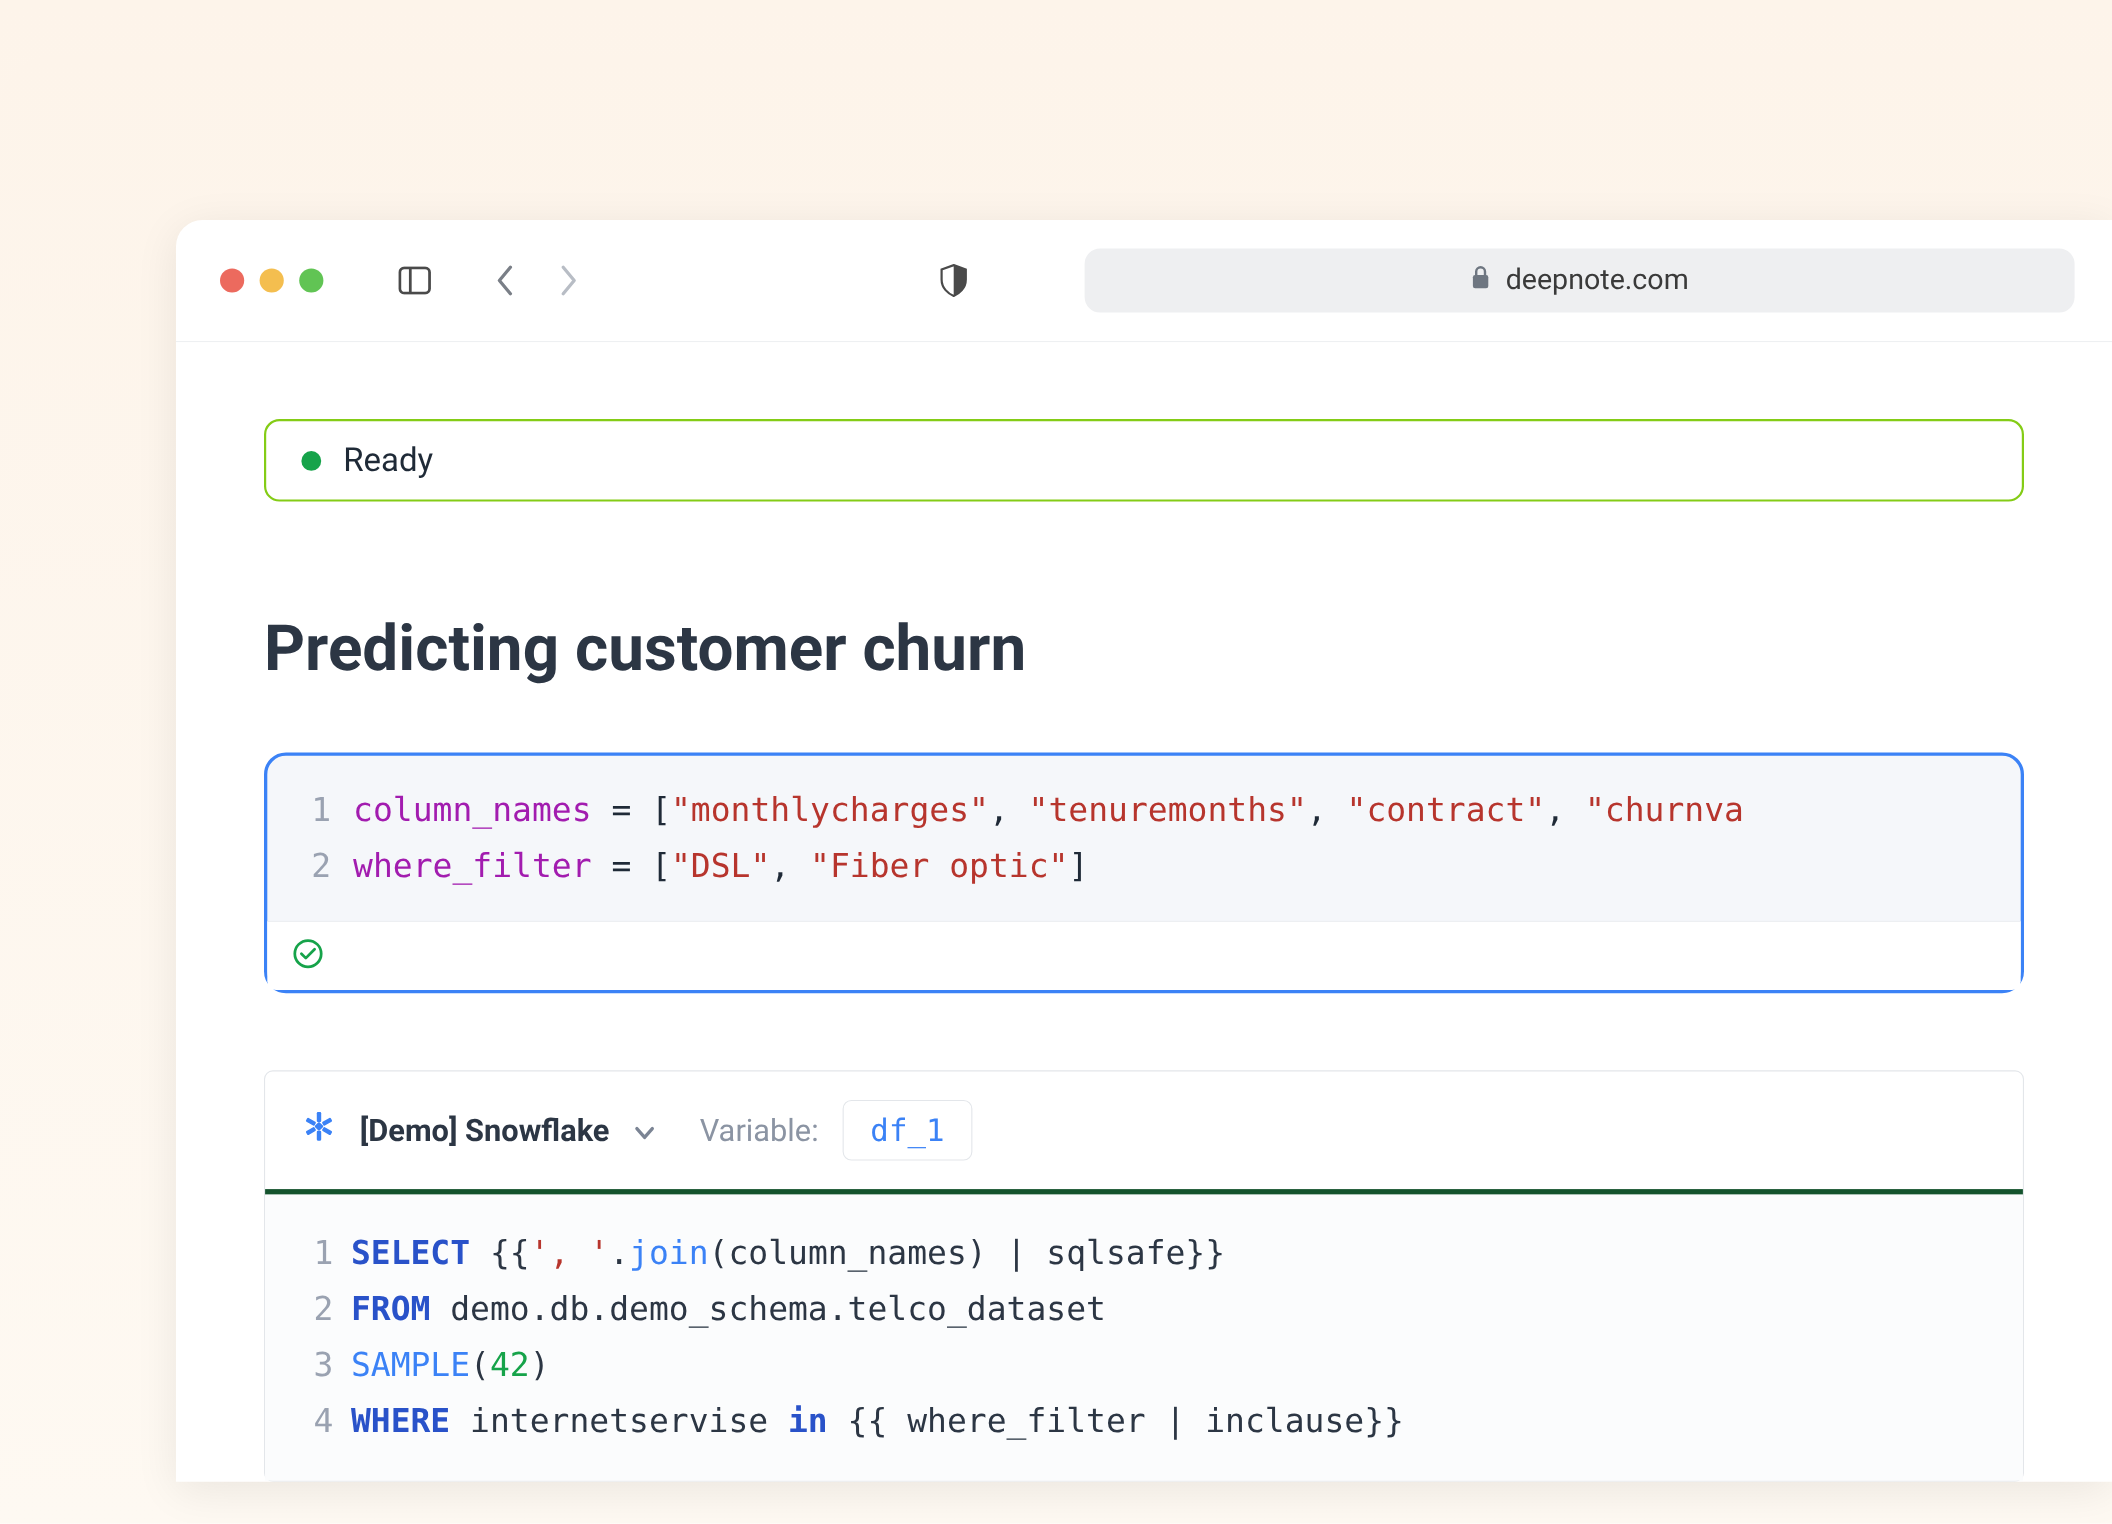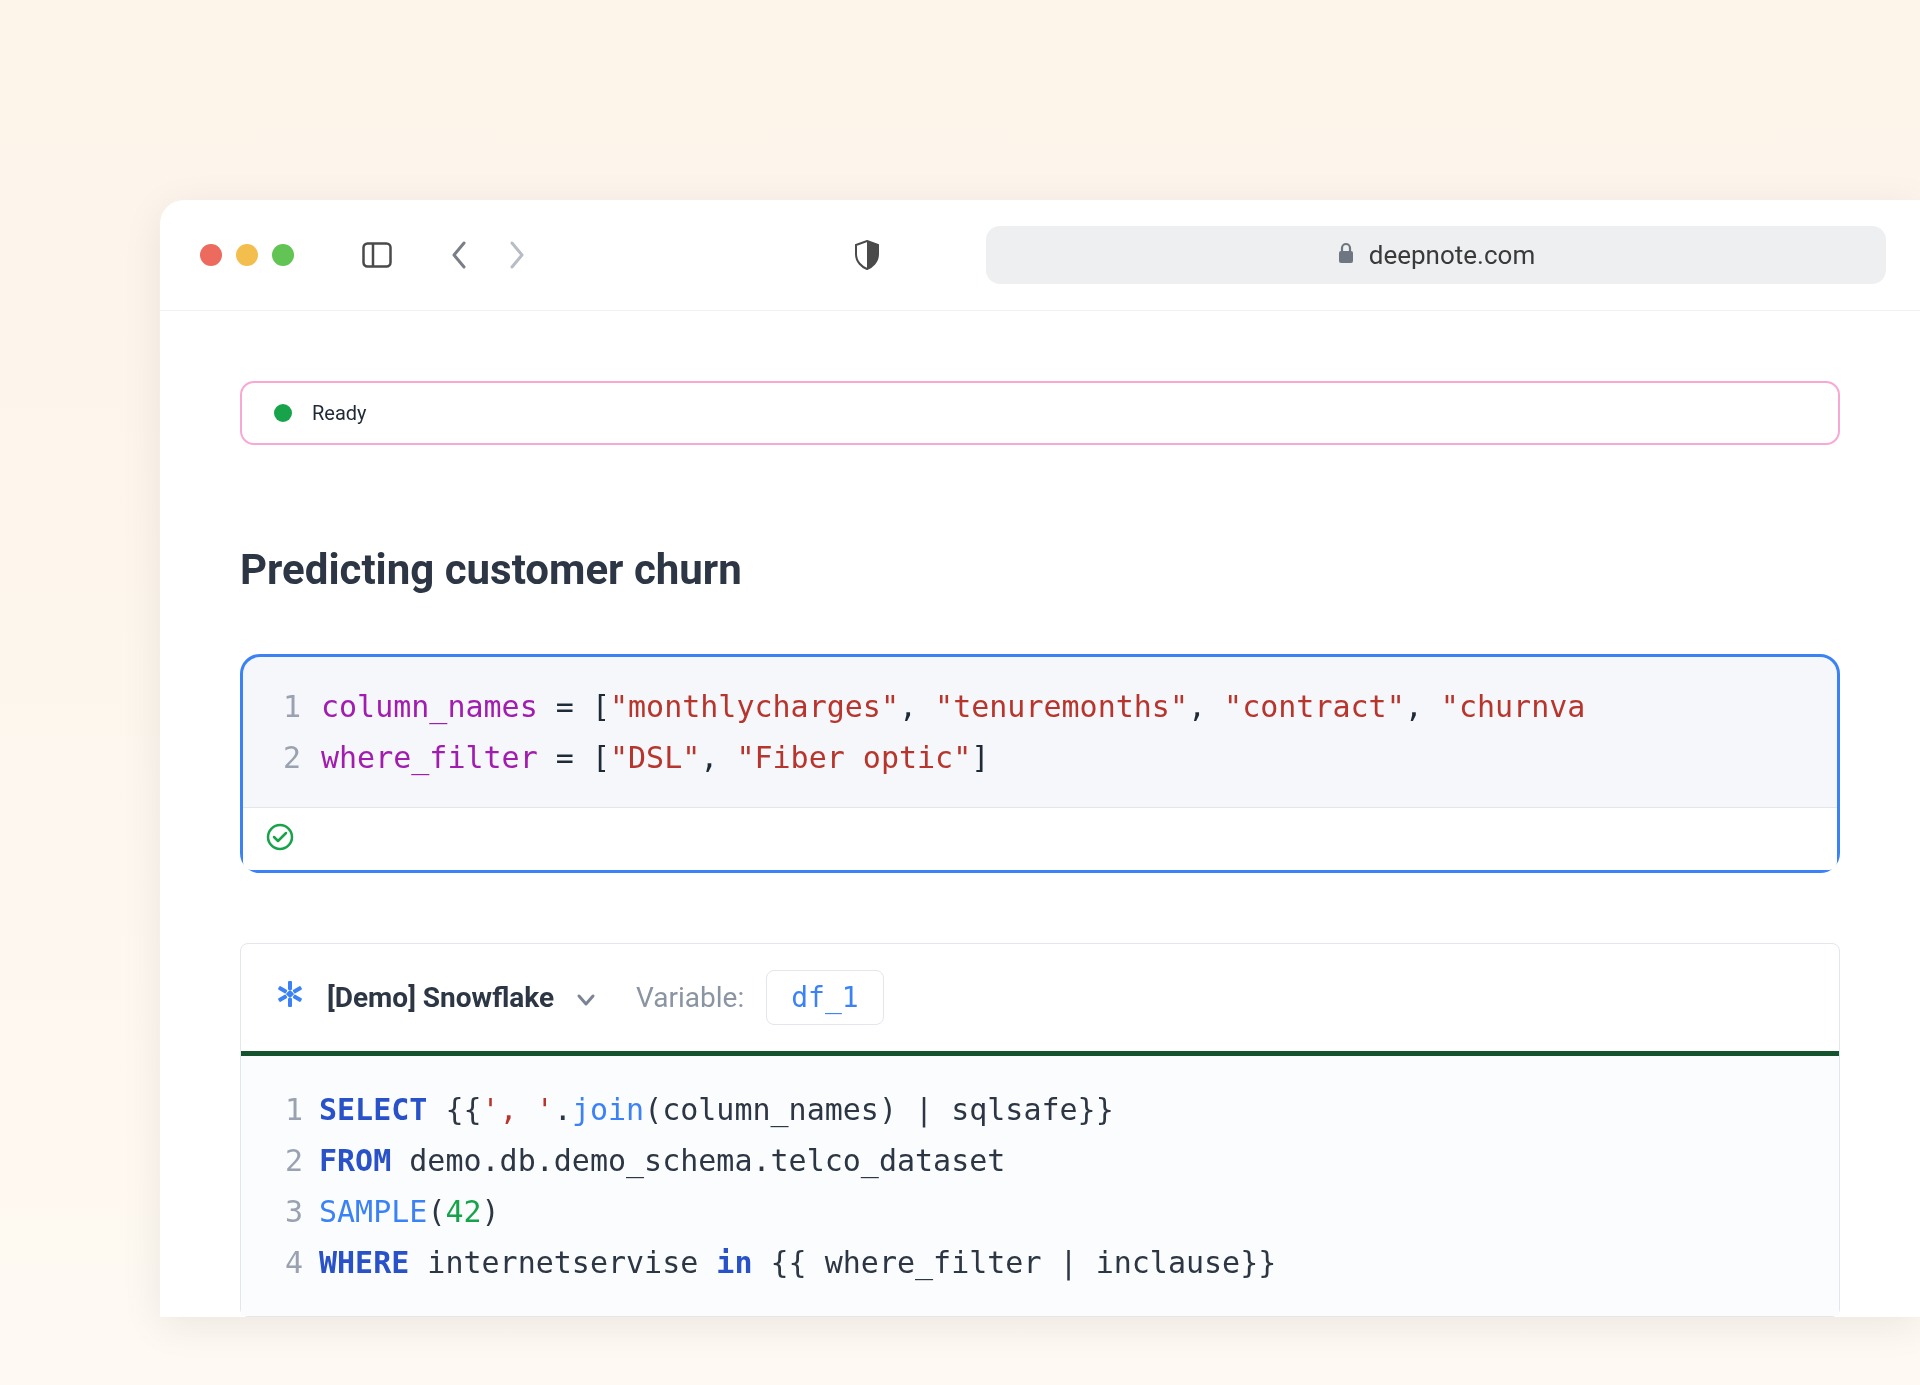--- a/index.html
+++ b/index.html
@@ -52,33 +52,33 @@
     display: flex;
     align-items: flex-start;
     justify-content: center;
     gap: 14px;
     color: #3a3a3a;
     font-size: 26px;
     max-width: 900px;
   }
   .notebook { padding: 70px 80px 0 80px; }
   .status-pill {
-    border: 2px solid #f9a8d4;
+    border: 2px solid #84cc16;
     border-radius: 14px;
     padding: 18px 32px;
     display: flex;
     align-items: center;
     gap: 20px;
-    font-size: 20px;
+    font-size: 30px;
     color: #1f2a37;
     margin-bottom: 100px;
   }
   .status-dot { width: 18px; height: 18px; border-radius: 50%; background: #16a34a; }
   .title {
-    font-size: 42px;
+    font-size: 58px;
     font-weight: 700;
     color: #2c3644;
     margin-bottom: 60px;
   }
   .code-cell {
     border: 3px solid #3b82f6;
     border-radius: 20px;
     background: #f5f7fa;
     position: relative;
     margin-bottom: 70px;

